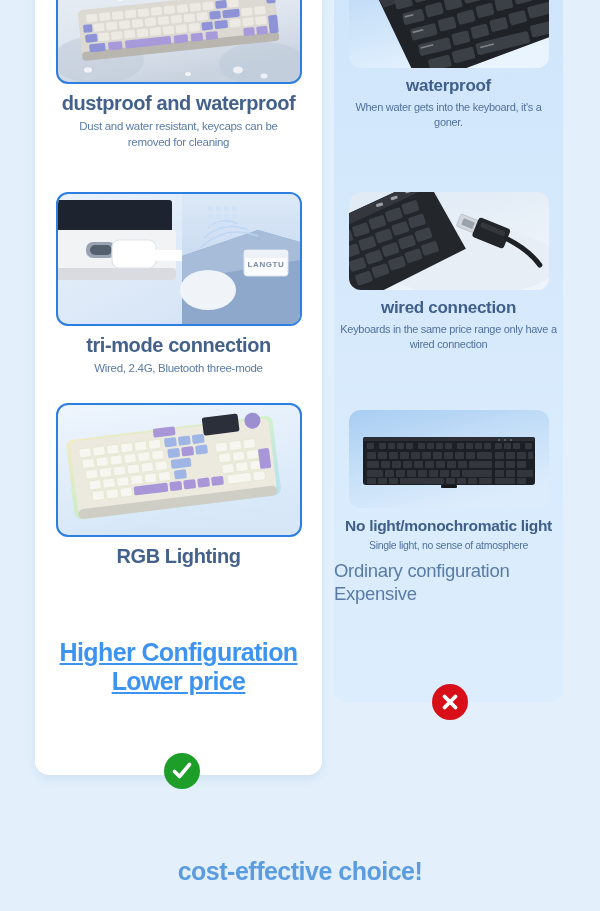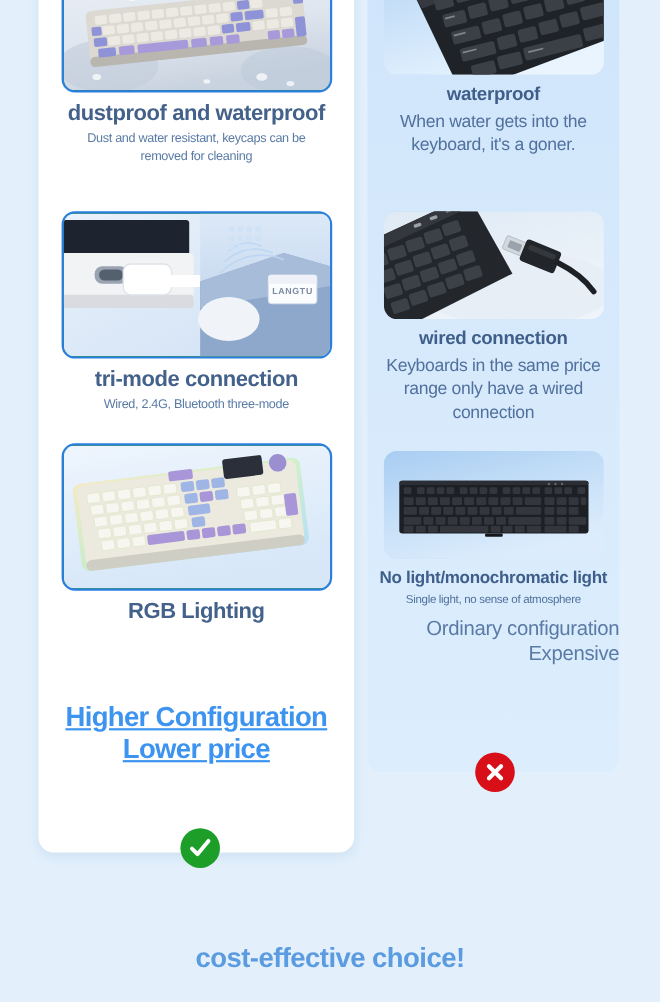--- a/index.html
+++ b/index.html
@@ -55,21 +55,21 @@
     text-align: center;
   }
   .lfeat .imgbox {
     width: 242px;
     height: 100px;
     margin: 0 auto;
     border: 2px solid #2b7fe0;
     border-radius: 12px;
     overflow: hidden;
     position: relative;
-    background: #15803d;
+    background: #1d4ed8;
   }
   .lfeat .imgbox.tall { height: 130px; }
 
   .lfeat .title {
     font-size: 20px;
     font-weight: 700;
     color: #43618a;
     letter-spacing: -0.4px;
     margin-top: 8px;
     line-height: 1.1;
@@ -103,21 +103,21 @@
   .rfeat .title {
     font-size: 17px;
     font-weight: 700;
     color: #3f5f8a;
     letter-spacing: -0.3px;
     margin-top: 9px;
     line-height: 1.1;
   }
   .rfeat .title.sm { font-size: 15.5px; }
   .rfeat .subtitle {
-    font-size: 16px;
+    font-size: 11px;
     color: #51719d;
     line-height: 1.35;
     margin-top: 4px;
     padding: 0 6px;
     letter-spacing: -0.3px;
   }
   .rfeat .subtitle.tiny { font-size: 10.5px; }
 
   
   .left-summary {
@@ -131,21 +131,21 @@
     color: #3d94f0;
     line-height: 1.16;
     letter-spacing: -0.6px;
     text-decoration: underline;
   }
   .right-summary {
     position: absolute;
     left: 0;
     top: 600px;
     width: 229px;
-    text-align: right;
+    text-align: left;
     font-size: 18.5px;
     color: #5a7ba6;
     line-height: 1.22;
     letter-spacing: -0.3px;
   }
 
   
   .badge {
     position: absolute;
     width: 36px;

